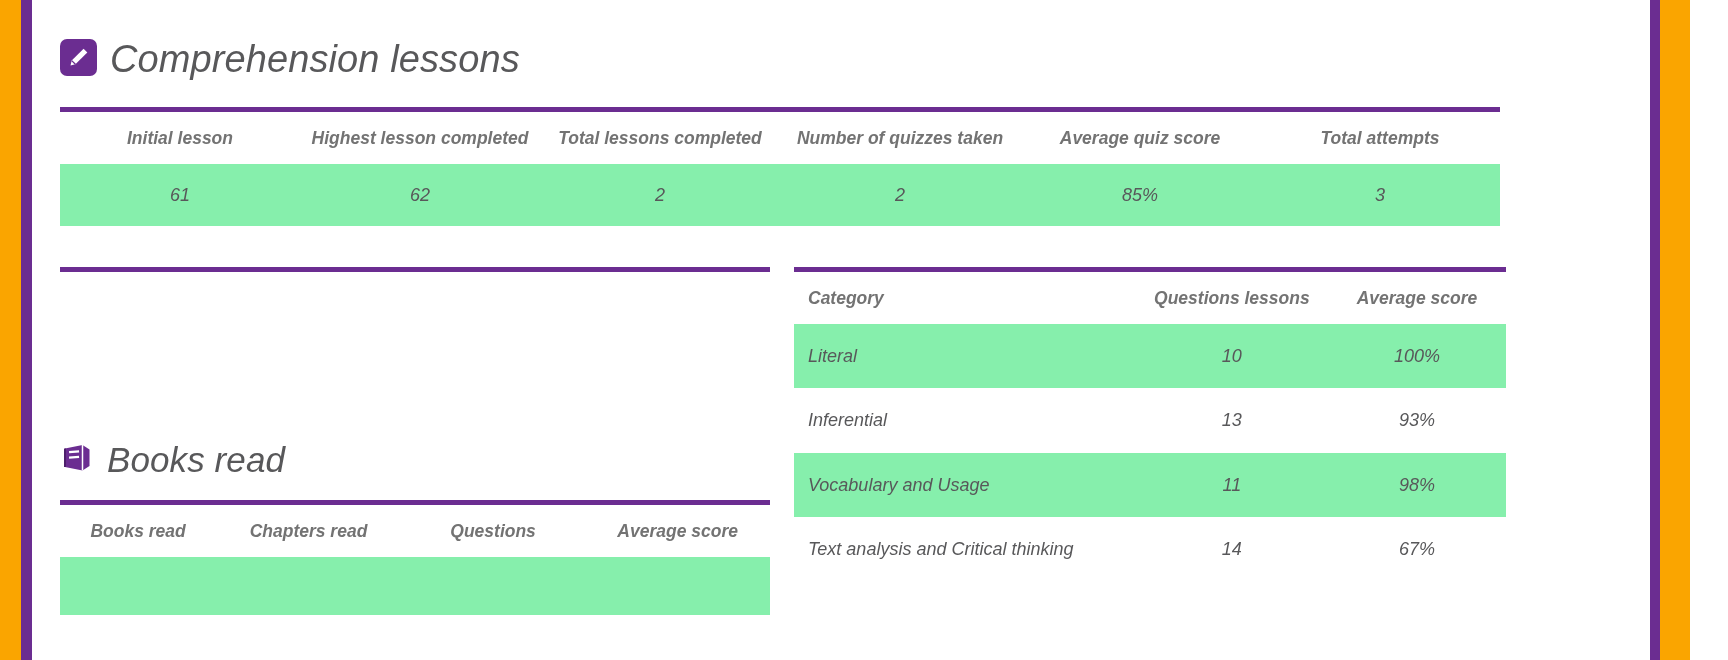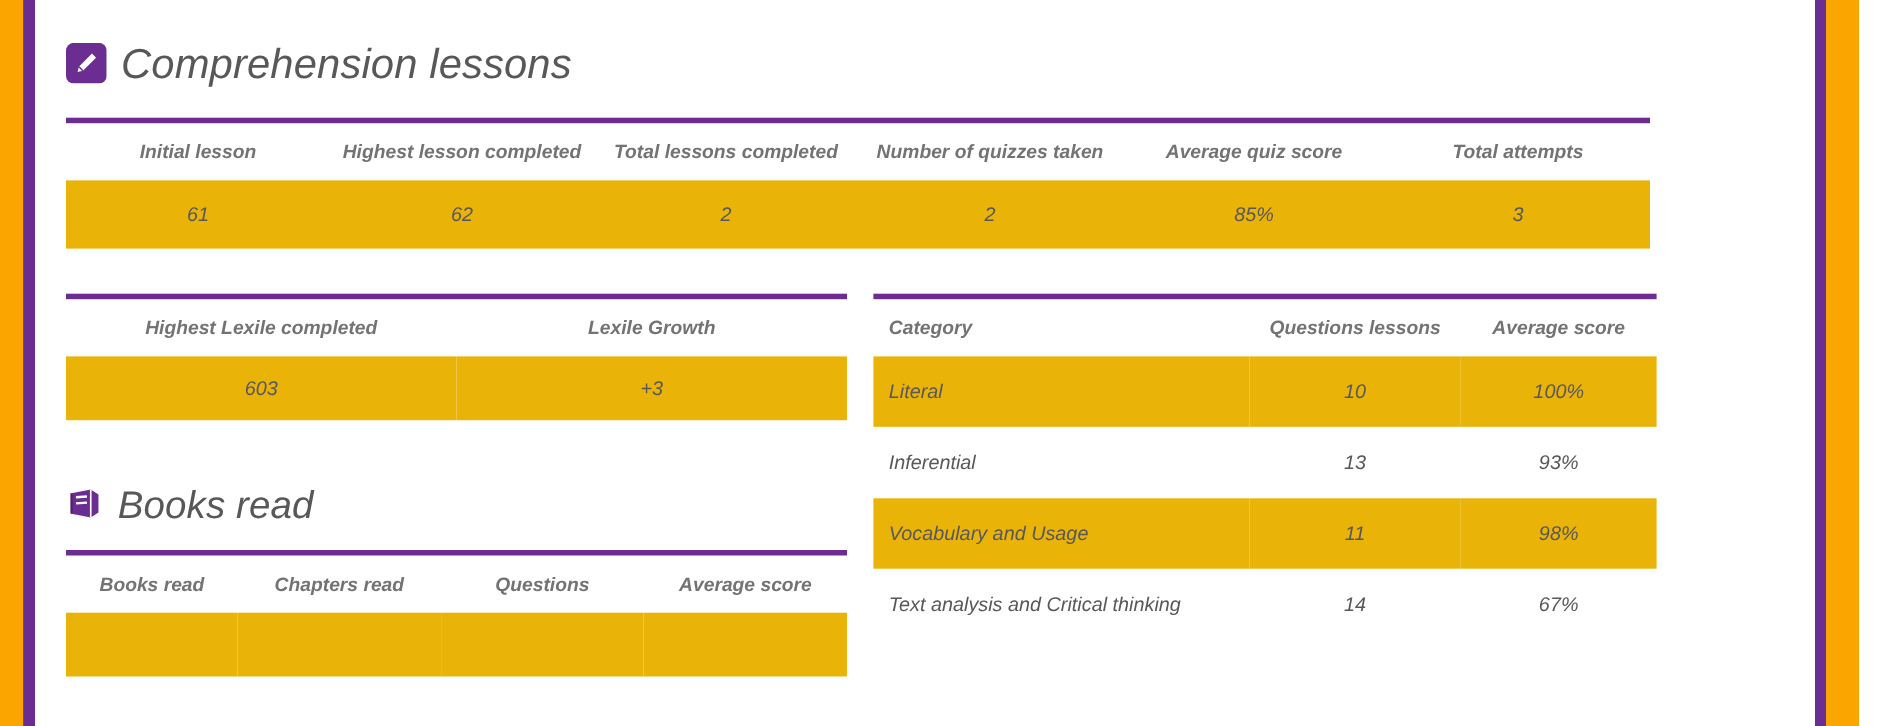--- a/index.html
+++ b/index.html
@@ -91,21 +91,21 @@
     line-height: 1.45;
   }
   td {
     font-size: 18px;
     font-weight: 400;
     color: #58585a;
     padding: 16px 6px;
     text-align: center;
     line-height: 1.45;
   }
-  tr.alt td { background: #eab308; }
+  tr.alt td { background: #86efac; }
 
   
   #comprehension-table td { padding: 18px 6px; }
 
   
   #progress-table th.cat,
   #progress-table td.cat { text-align: left; padding-left: 14px; }
   #progress-table th { vertical-align: bottom; }
   #progress-table td { padding: 19px 6px; }
 
@@ -162,34 +162,20 @@
           <td>2</td>
           <td>85%</td>
           <td>3</td>
         </tr>
       </tbody>
     </table>
   </section>
 
   <section id="lexile-section">
     <div class="rule"></div>
-    <table id="lexile-table">
-      <thead>
-        <tr>
-          <th>Highest Lexile completed</th>
-          <th>Lexile Growth</th>
-        </tr>
-      </thead>
-      <tbody>
-        <tr class="alt">
-          <td>603</td>
-          <td>+3</td>
-        </tr>
-      </tbody>
-    </table>
   </section>
 
   <section id="books-section">
     <div class="section-head">
       <span class="icon">
         <svg width="34" height="34" viewBox="0 0 34 34">
           <path d="M5 7.5 L22.5 4 L29.5 8.5 L29.5 25 L22.5 29.5 L5 26 Z" fill="#6b2d91"></path>
           <path d="M22.5 4 L22.5 29.5" stroke="#ffffff" stroke-width="1.5" fill="none"></path>
           <rect x="9" y="10" width="10" height="2.2" fill="#ffffff" transform="rotate(-4 9 10)"></rect>
           <rect x="9" y="15.5" width="10" height="2.2" fill="#ffffff" transform="rotate(-4 9 15.5)"></rect>

